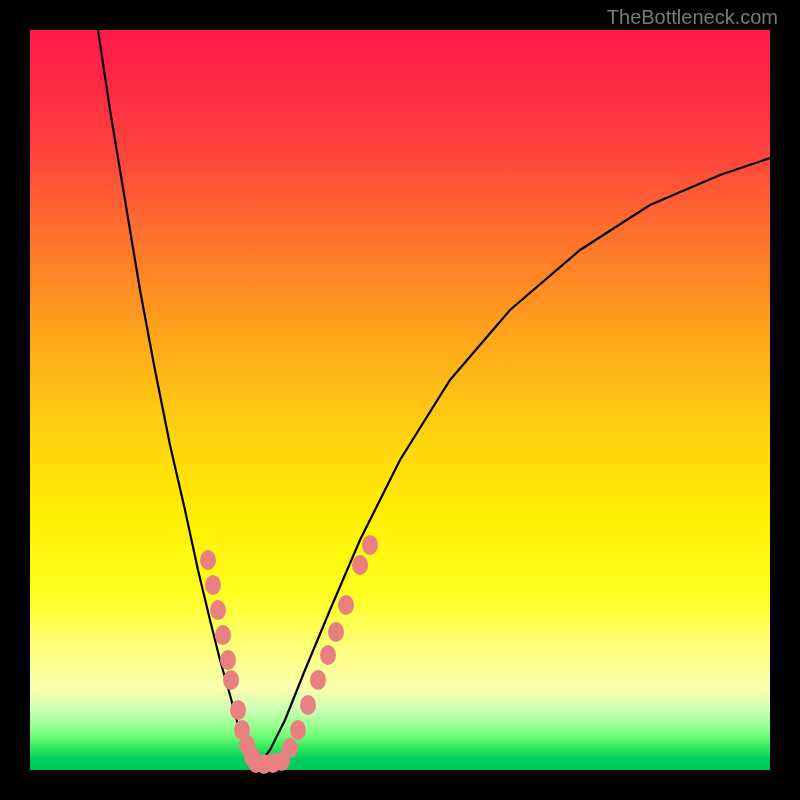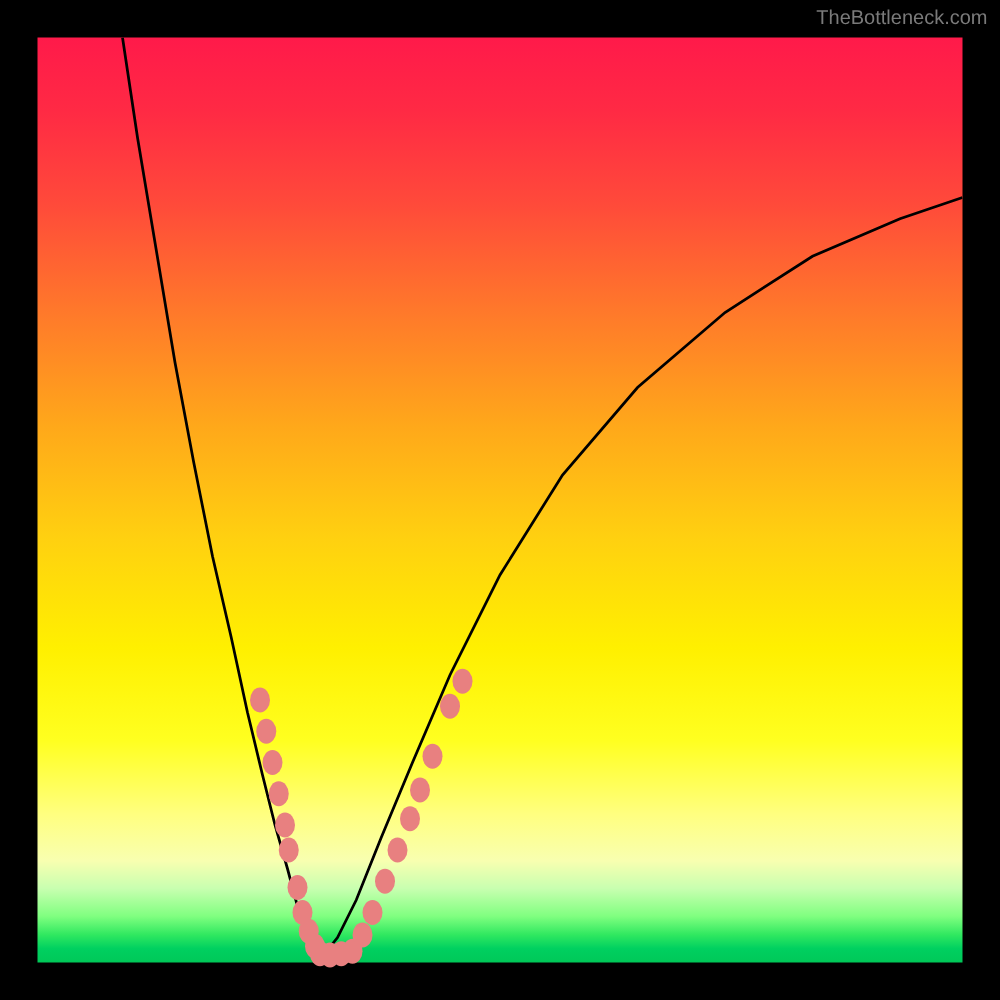--- a/index.html
+++ b/index.html
@@ -31,23 +31,23 @@
       #c8ffb0 92%,
       #80ff80 95%,
       #30e860 97%,
       #00d060 98.5%,
       #00c858 100%
     );
   }
   .watermark {
     position: absolute;
     top: 6px;
-    right: 10px;
+    right: 22px;
     color: #7a7a7a;
-    font-size: 16px;
+    font-size: 20px;
     font-weight: 500;
     z-index: 10;
   }
   svg.curves {
     position: absolute;
     left: 0; top: 0;
     width: 740px;
     height: 740px;
     pointer-events: none;
   }

